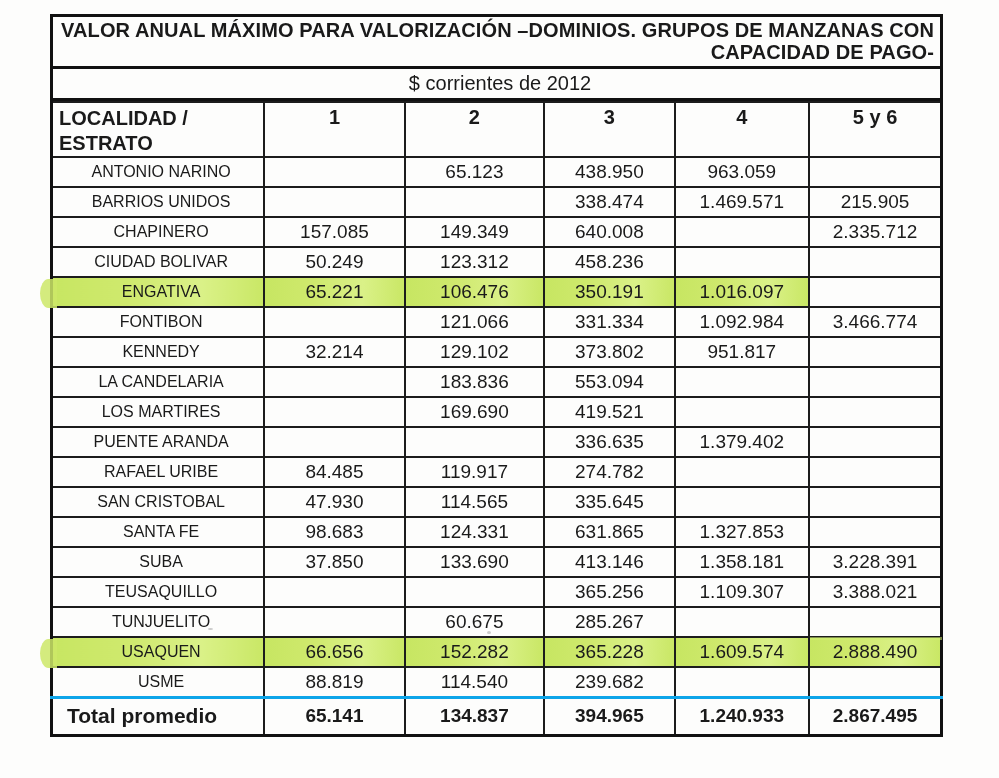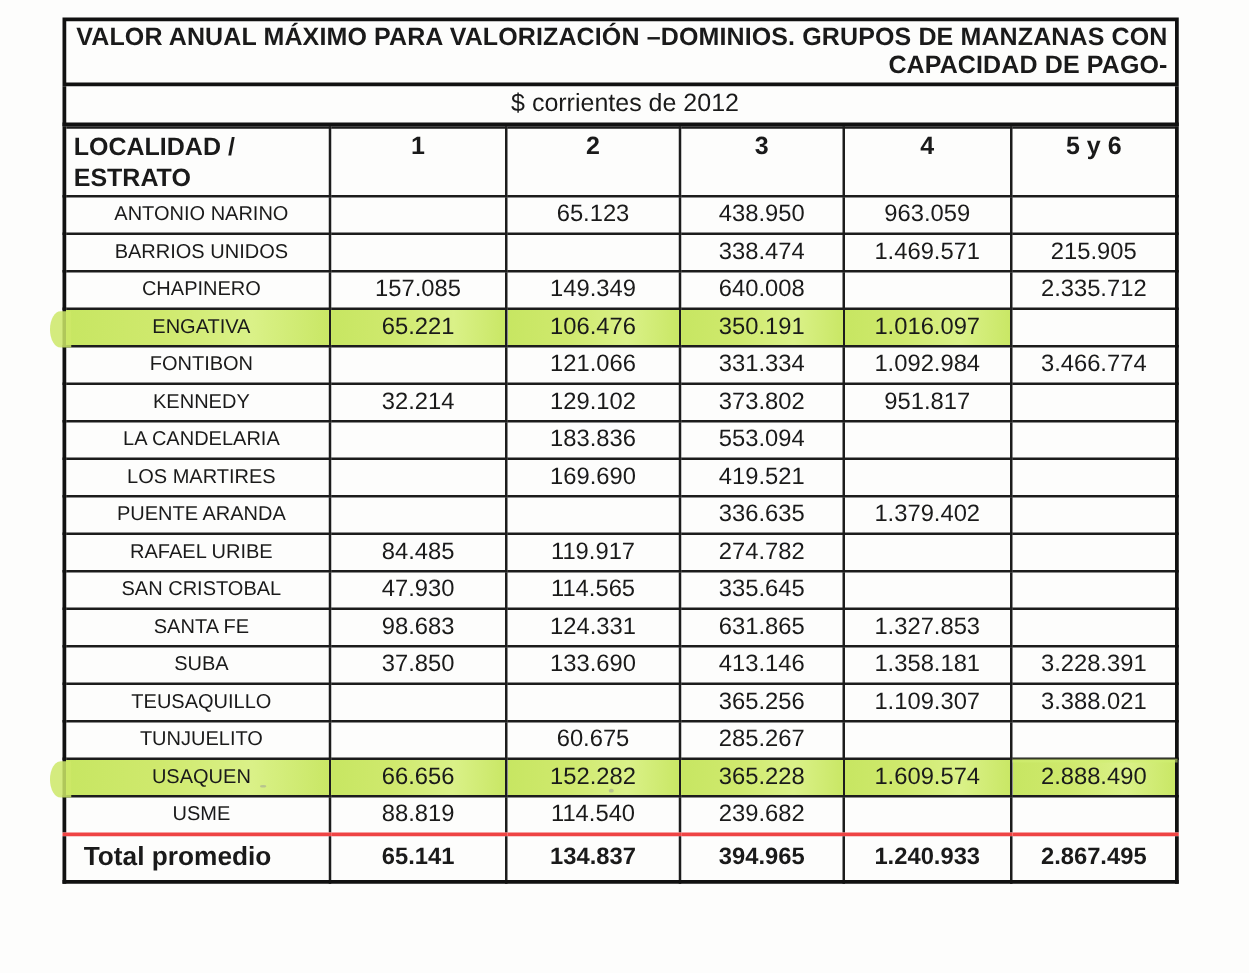--- a/index.html
+++ b/index.html
@@ -71,21 +71,21 @@
     border-radius: 60% 0 0 60%;
   }
   tr.hl-row td.hl:last-child::after {
     content: "";
     position: absolute;
     right: -2px; top: -1px; left: 0; height: 3px;
     background: rgba(210, 238, 115, 0.55);
   }
 
   tfoot td {
-    border-top: 3px solid #ef4444;
+    border-top: 3px solid #0ea5e9;
     height: 38px;
     font-weight: bold;
   }
   tfoot td.total-label { font-size: 21px; padding-left: 14px; text-align: left; }
   tfoot td.total-val { font-size: 19px; text-align: center; }
 
   
   .tick {
     display: inline-block;
     width: 8px; height: 2px;
@@ -148,20 +148,28 @@
     <td class="val">215.905</td>
   </tr>
         <tr>
     <td class="loc">CHAPINERO</td>
     <td class="val">157.085</td>
     <td class="val">149.349</td>
     <td class="val">640.008</td>
     <td class="val"></td>
     <td class="val">2.335.712</td>
   </tr>
+        <tr>
+    <td class="loc">CIUDAD BOLIVAR</td>
+    <td class="val">50.249</td>
+    <td class="val">123.312</td>
+    <td class="val">458.236</td>
+    <td class="val"></td>
+    <td class="val"></td>
+  </tr>
         <tr class="hl-row">
     <td class="loc hl">ENGATIVA</td>
     <td class="val hl">65.221</td>
     <td class="val hl">106.476</td>
     <td class="val hl">350.191</td>
     <td class="val hl">1.016.097</td>
     <td class="val"></td>
   </tr>
         <tr>
     <td class="loc">FONTIBON</td>

